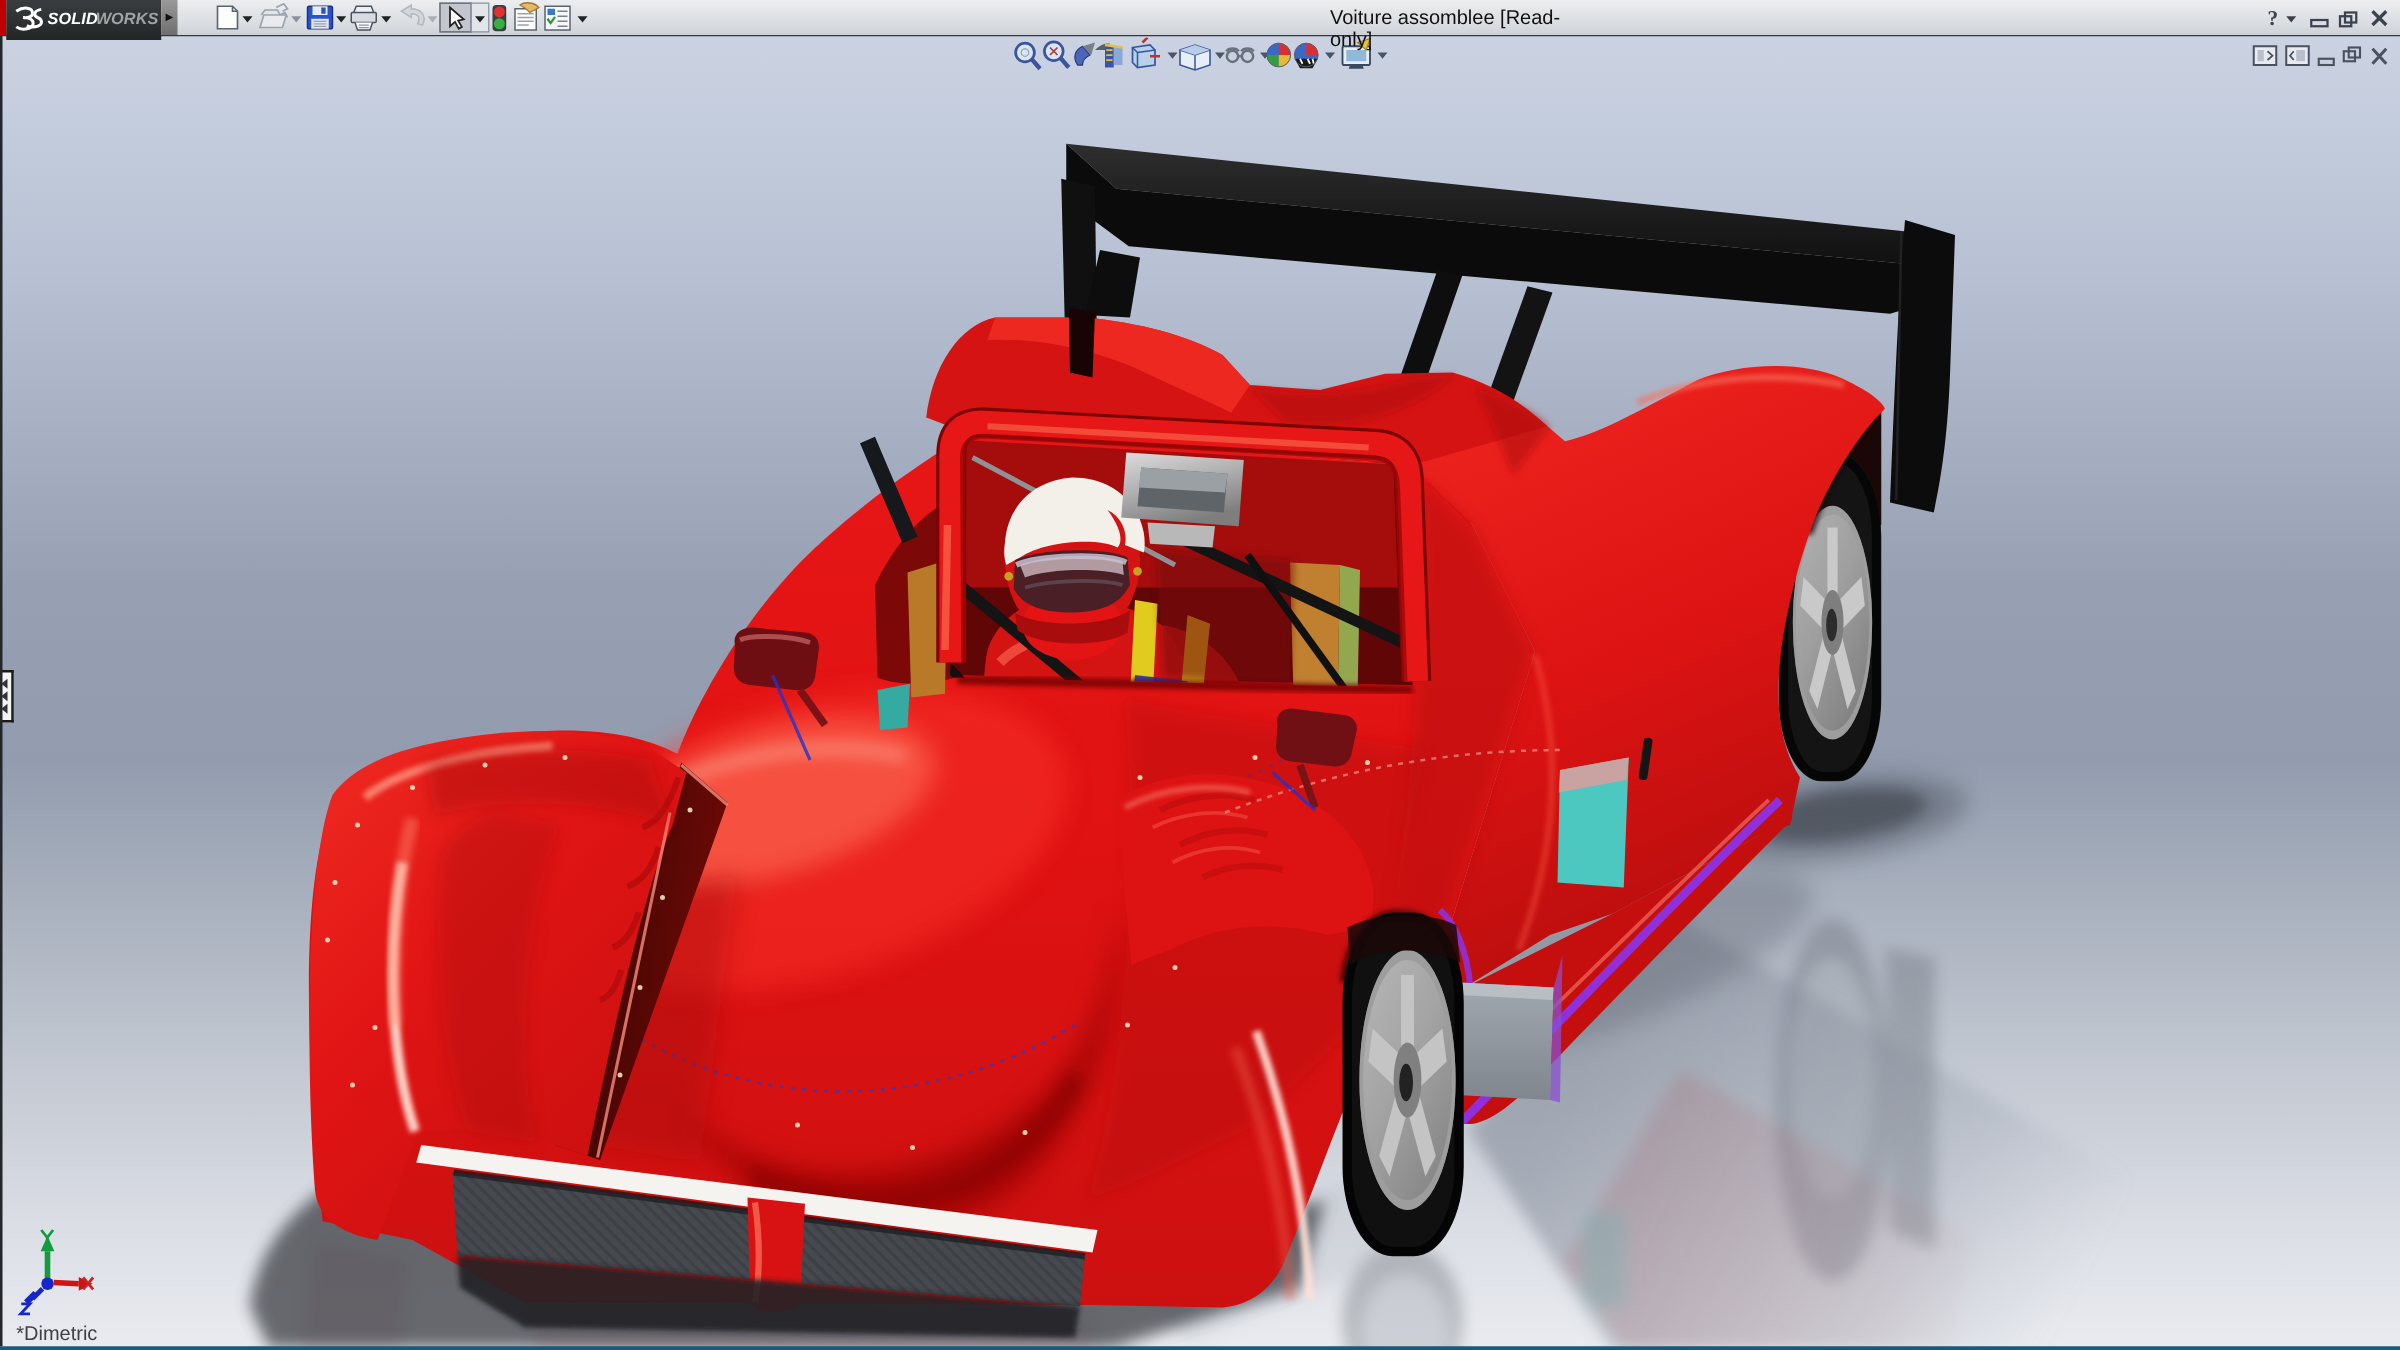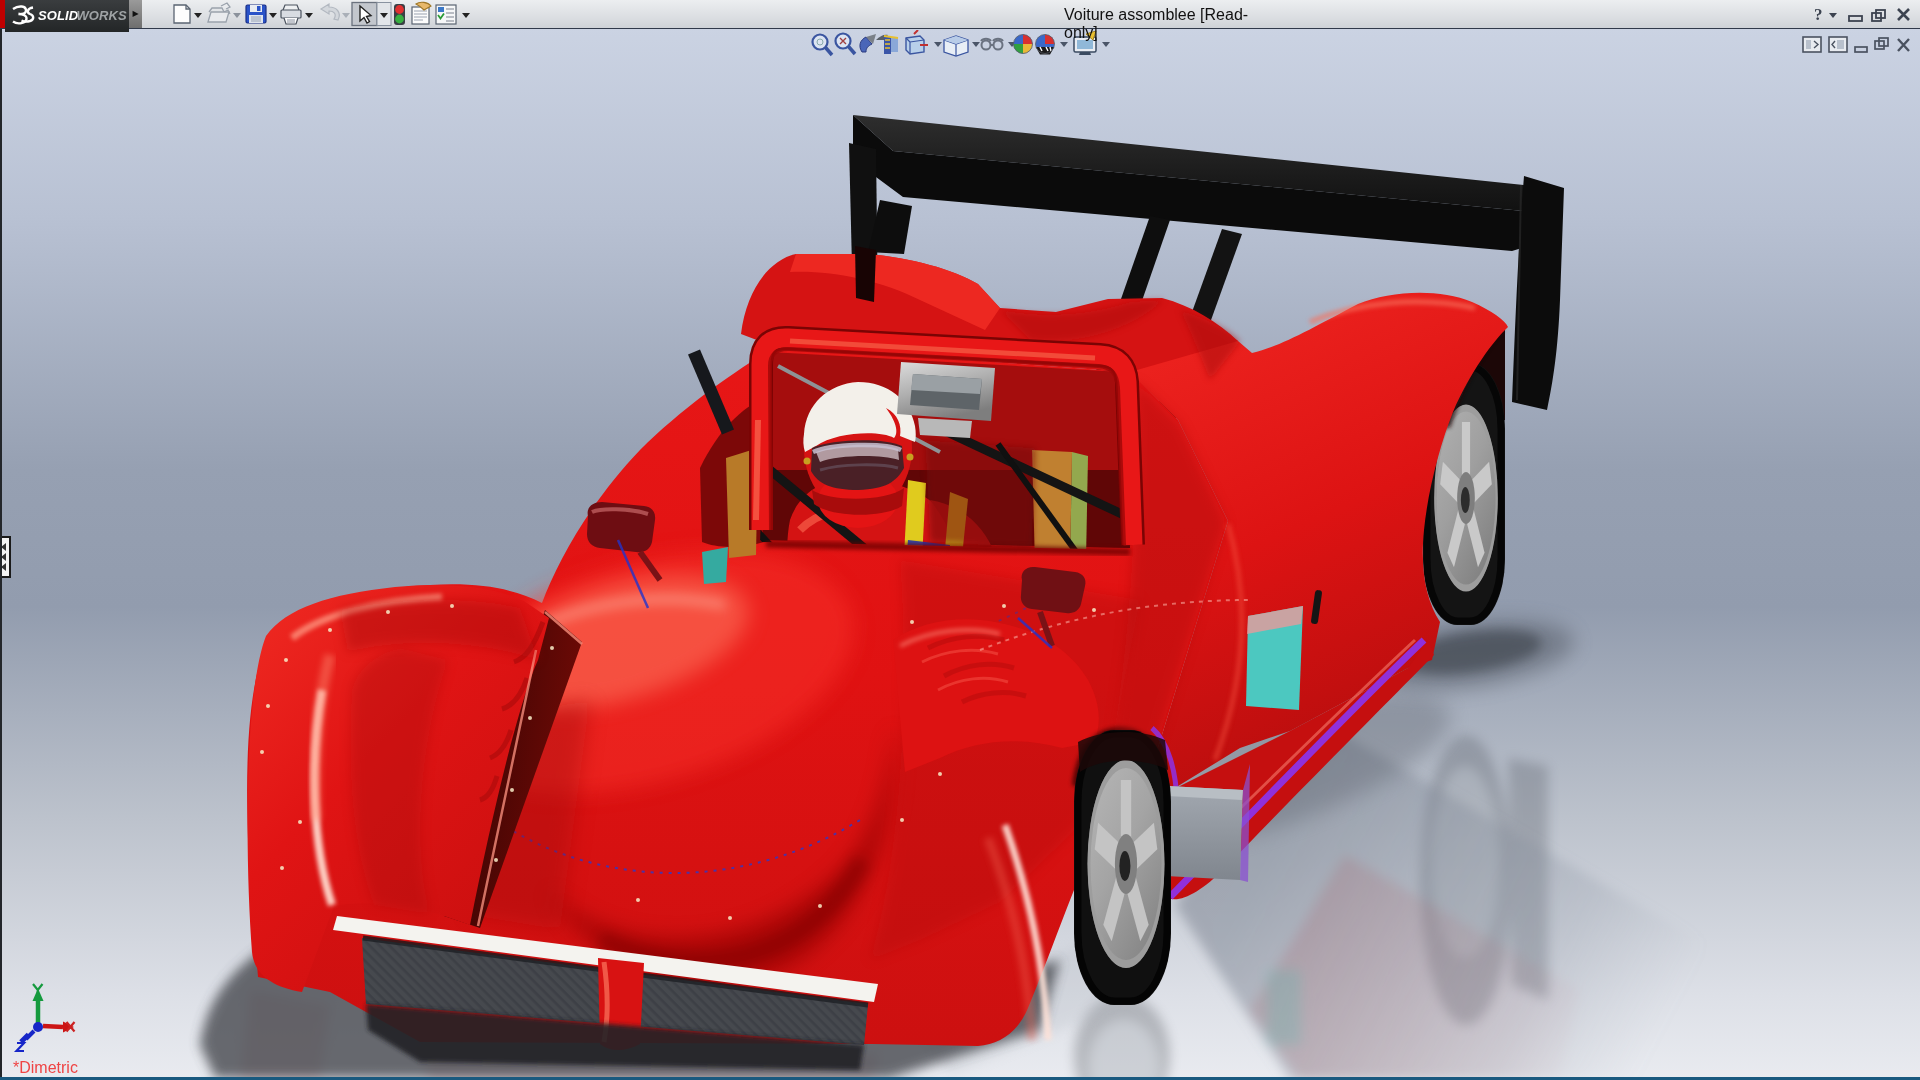--- a/index.html
+++ b/index.html
@@ -3,21 +3,21 @@
 <meta charset="utf-8">
 <style>
 html,body{margin:0;padding:0;width:1920px;height:1080px;overflow:hidden;font-family:"Liberation Sans",sans-serif;background:#fff;}
 #titlebar{position:absolute;top:0;left:0;width:1920px;height:28px;background:linear-gradient(#eceef0,#d9dce0 70%,#ced2d7);border-bottom:1px solid #30394a;z-index:30;}
 #redstrip{position:absolute;top:0;left:0;width:5px;height:28px;background:#c00000;}
 #logo{position:absolute;top:0;left:5px;width:124px;height:32px;background:linear-gradient(#3a3d3f,#232627);color:#fff;}
 #expandbtn{position:absolute;left:129px;top:0;width:13px;height:28px;background:linear-gradient(#9a9a9a,#6e6e6e);font-size:8px;color:#111;text-align:center;line-height:28px;}
 #title-text{position:absolute;top:6px;left:1040px;width:200px;font-size:16px;color:#111;margin-left:24px;}
 #scene{position:absolute;top:28px;left:0;z-index:1;}
 #hud{position:absolute;top:28px;left:0;z-index:5;}
-#dimetric{position:absolute;left:13px;top:1059px;font-size:16px;color:#ef4444;z-index:6;}
+#dimetric{position:absolute;left:13px;top:1059px;font-size:16px;color:#404040;z-index:6;}
 #bottomline{position:absolute;left:0;top:1077px;width:1920px;height:3px;background:#19597f;z-index:7;}
 #lefttab{position:absolute;left:0;top:536px;width:9px;height:38px;background:#f4f4f4;border:2px solid #1a1a1a;border-left:none;z-index:6;}
 .ltt{position:absolute;left:1px;width:0;height:0;border-top:4px solid transparent;border-bottom:4px solid transparent;border-right:5px solid #333;}
 #wctl{position:absolute;top:0;left:1805px;z-index:31;}
 </style>
 </head>
 <body>
 
 <svg id="scene" width="1920" height="1052" viewBox="0 28 1920 1052" xmlns="http://www.w3.org/2000/svg">
 <defs>

